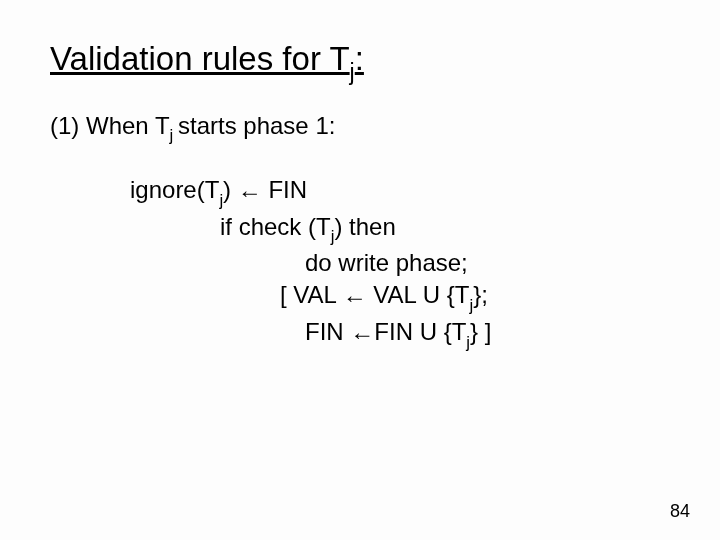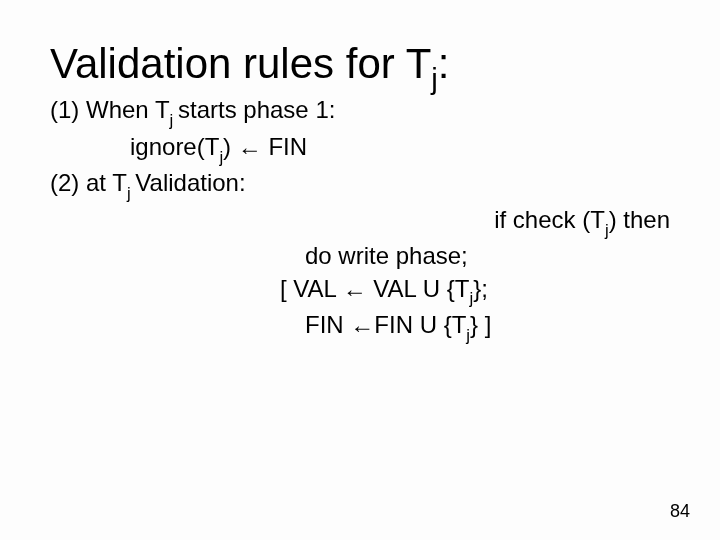--- a/index.html
+++ b/index.html
@@ -8,37 +8,39 @@
       width: 720px;
       height: 540px;
       background: #fdfdfd;
       font-family: 'Trebuchet MS', Verdana, sans-serif;
       position: relative;
     }
     .slide {
       padding: 40px 50px 0 50px;
     }
     .title {
-      font-size: 42px;
+      font-size: 33px;
+      text-decoration: underline;
+      margin-bottom: 26px;
     }
     .content {
       font-size: 24px;
       line-height: 1.35;
     }
     .line {
       white-space: nowrap;
     }
     .sub {
       font-size: 70%;
       vertical-align: sub;
       position: relative;
       top: 2px;
     }
-    .indent1 { padding-left: 80px; }
-    .indent2 { padding-left: 170px; text-align: right; }
+    .indent1 { padding-left: 80px; margin-top: 28px; }
+    .indent2 { padding-left: 170px; }
     .indent3 { padding-left: 230px; }
     .indent4 { padding-left: 255px; }
     .page-number {
       position: absolute;
       bottom: 18px;
       right: 30px;
       font-size: 18px;
       font-family: Arial, sans-serif;
       margin-left: 34px;
     }
@@ -50,23 +52,20 @@
   <div class="title">
     <span>Validation rules for T</span><span class="sub">j</span><span>:</span>
   </div>
   <div class="content">
     <div class="line">
       <span>(1) When T</span><span class="sub">j </span><span>starts phase 1:</span>
     </div>
     <div class="line indent1">
       <span>ignore(T</span><span class="sub">j</span><span>) ← FIN</span>
     </div>
-    <div class="line">
-      <span>(2) at T</span><span class="sub">j </span><span>Validation:</span>
-    </div>
     <div class="line indent2">
       <span>if check (T</span><span class="sub">j</span><span>) then</span>
     </div>
     <div class="line indent4">
       <span>do write phase;</span>
     </div>
     <div class="line indent3">
       <span>[ VAL ← VAL U {T</span><span class="sub">j</span><span>};</span>
     </div>
     <div class="line indent4">

